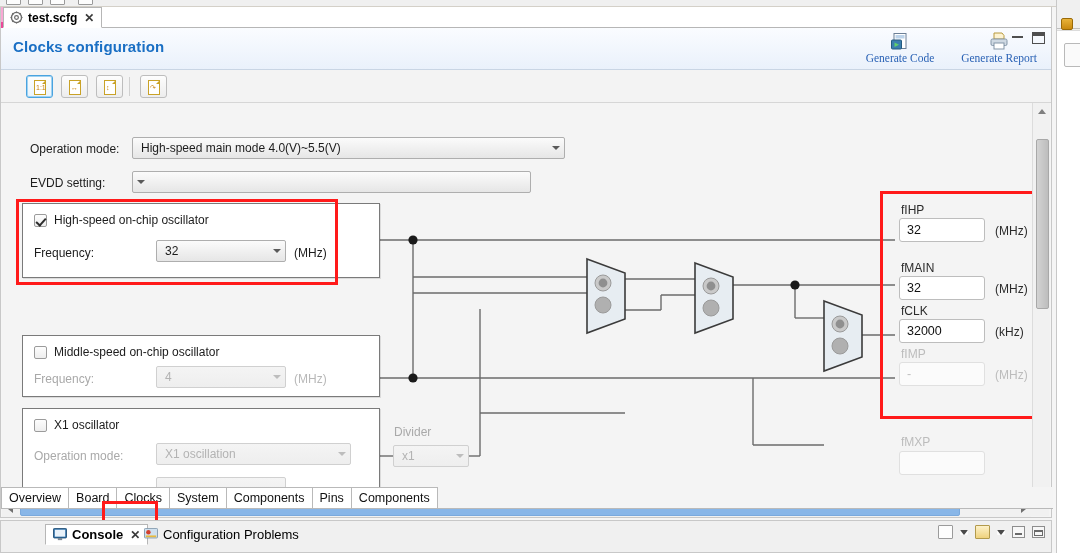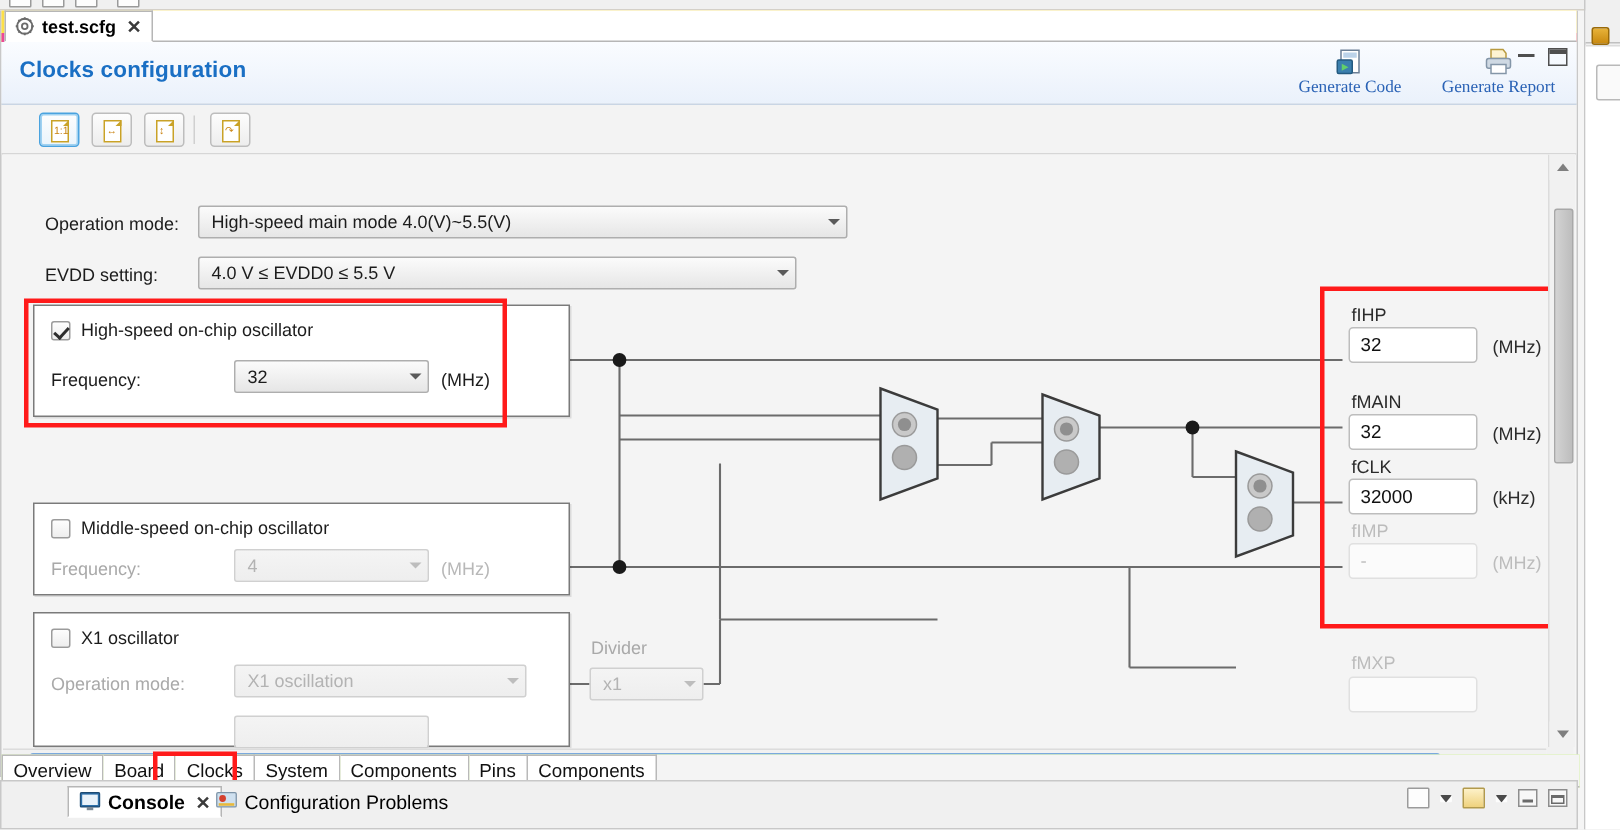--- a/index.html
+++ b/index.html
@@ -26,21 +26,21 @@
 
   
   .editor {
     position: absolute; left: 0; top: 7px; width: 1052px; height: 511px;
     background: #f5f5f5; border: 1px solid #c8c8c8; border-top: none;
   }
 
   
   .tabrow {
     position: absolute; left: 0; top: 0; width: 100%; height: 21px;
-    background: #fde047; border-bottom: 6px solid #ec4899;
+    background: #f9a8d4; border-bottom: 6px solid #ec4899;
   }
   .tab-active {
     position: absolute; left: 2px; top: 0px; height: 21px;
     display: flex; align-items: center; gap: 5px;
     padding: 0 7px 0 6px;
     background: #ffffff;
     border: 1px solid #b6b6b6; border-bottom: 1px solid #ffffff;
     font-weight: bold; font-size: 12px;
   }
   .tab-extend {
@@ -168,22 +168,22 @@
   .hsb .arr { position: absolute; top: 0; width: 16px; height: 18px; display:flex; align-items:center; justify-content:center; cursor:pointer; }
   .hsb .arr.l { left: 0; } .hsb .arr.r { right: 0; }
   .hsb .arr i { border-top: 4px solid transparent; border-bottom: 4px solid transparent; display:block; }
   .hsb .arr.l i { border-right: 5px solid #6f6f6f; }
   .hsb .arr.r i { border-left: 5px solid #6f6f6f; }
   .hsb .thumb { position: absolute; left: 18px; top: 2px; height: 14px; width: 940px;
     background: #88b6e8; border: 1px solid #7aa9dd; border-radius: 2px; cursor: pointer; }
   .corner { position: absolute; right: 1px; bottom: 1px; width: 18px; height: 18px; background: #f1f1f1; }
 
   
-  .pagetabs { position: absolute; left: 0; top: 496px; height: 22px; width: 1052px;
-    display: flex; align-items: stretch; background: #bef264; }
+  .pagetabs { position: absolute; left: 0; top: 480px; height: 22px; width: 1052px;
+    display: flex; align-items: stretch; background: #a21caf; }
   .ptab { display: flex; align-items: center; padding: 0 7px; font-size: 12.5px;
     background: #ffffff; border: 1px solid #b9b9b9; border-left: none; cursor: pointer; color: #111; }
   .ptab:first-child { border-left: 1px solid #b9b9b9; }
   .ptab.cur { font-weight: normal; }
   .ptab-fill { flex: 1; border-bottom: 1px solid #b9b9b9; background: #f4f4f4; }
 
   
   .console {
     position: absolute; left: 0; top: 520px; width: 1052px; height: 33px;
     background: #f0f0f0; border: 1px solid #c8c8c8;
@@ -377,21 +377,20 @@
         <div class="lblrow" style="left:28px; top:39px;">Operation mode:</div>
         <div class="combo" style="left:130px; top:34px; width:433px;">
           <span class="val">High-speed main mode 4.0(V)~5.5(V)</span>
           <span class="arw">
               <i></i>
             </span>
         </div>
 
         <div class="lblrow" style="left:28px; top:73px;">EVDD setting:</div>
         <div class="combo" style="left:130px; top:68px; width:399px;">
-          <span class="val">4.0 V ≤ EVDD0 ≤ 5.5 V</span>
           <span class="arw">
               <i></i>
             </span>
         </div>
 
         <div class="gbox" style="left:20px; top:100px; width:358px; height:75px;">
           <div class="chkrow">
             <span class="chk on"></span>
             <span class="chklbl">High-speed on-chip oscillator</span>
           </div>

